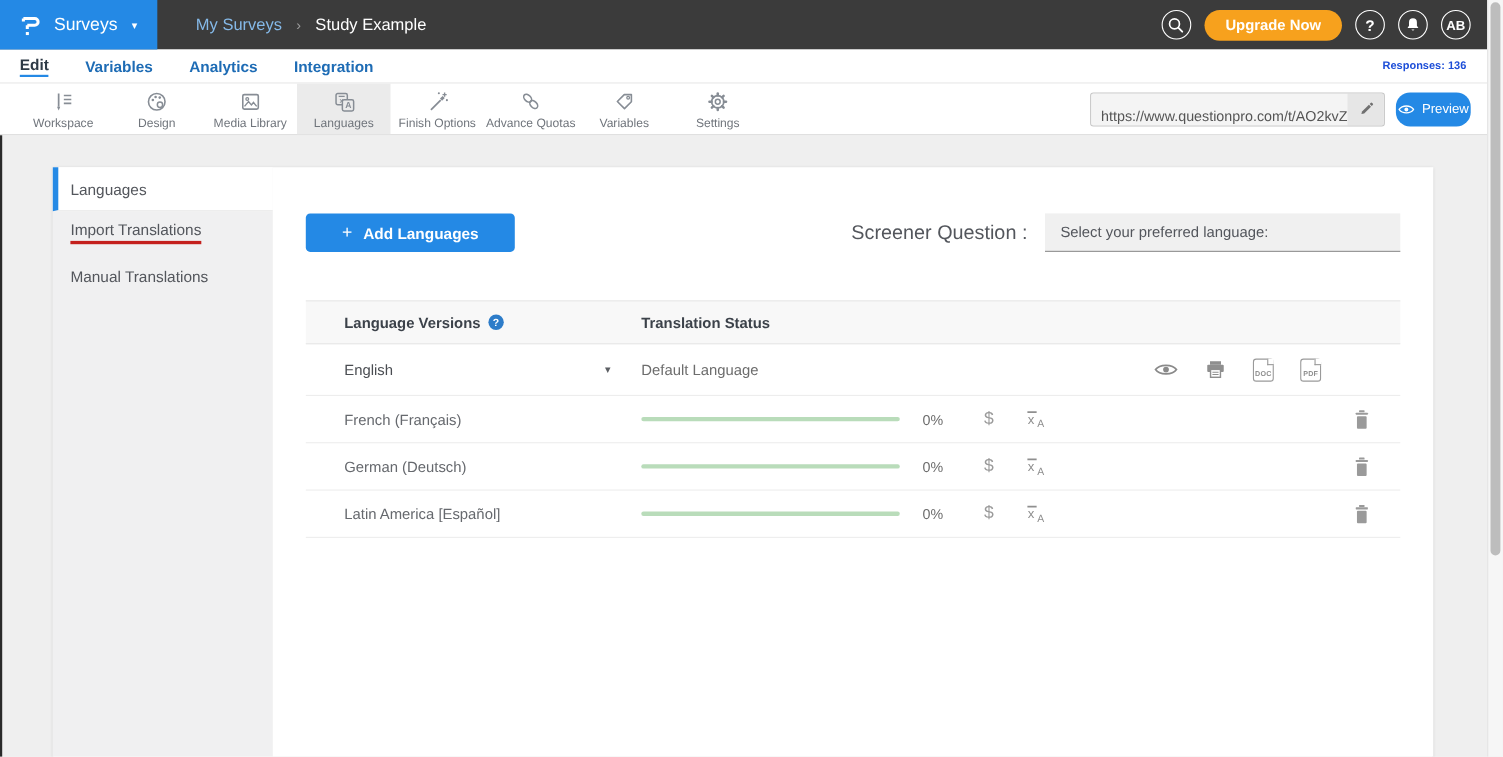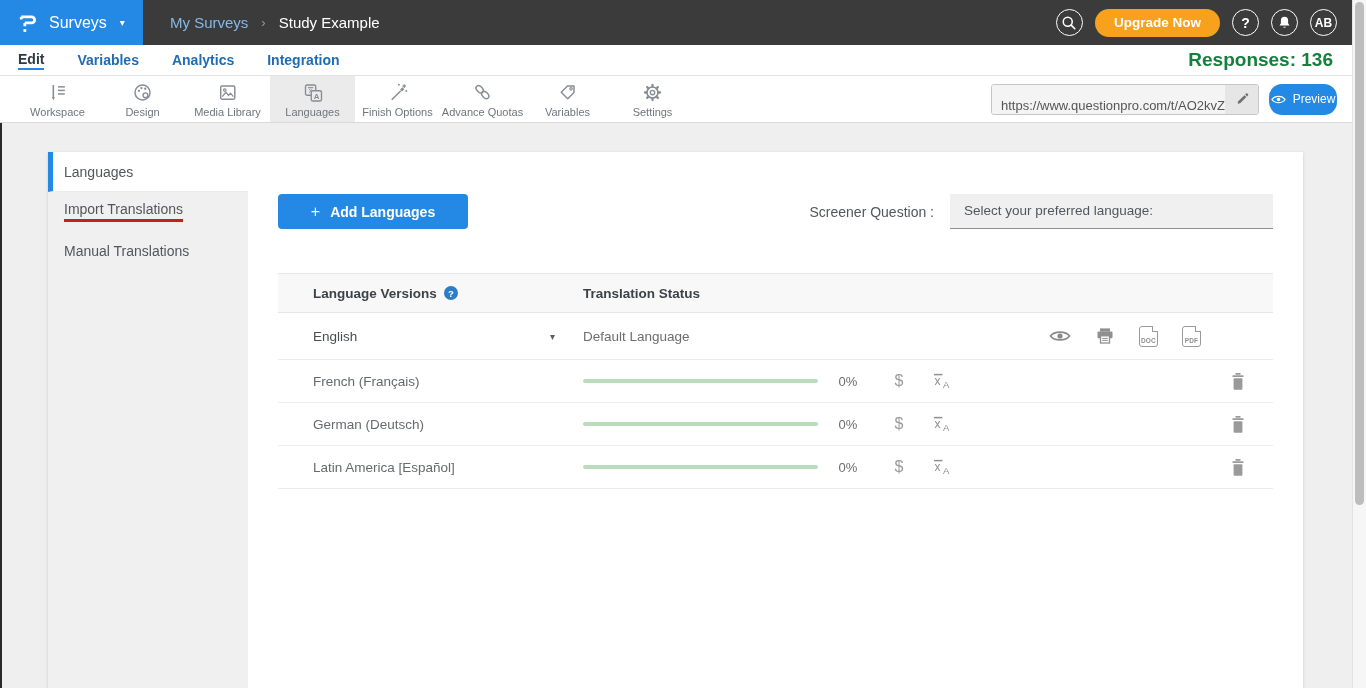--- a/index.html
+++ b/index.html
@@ -9,37 +9,37 @@
     font-family:"Liberation Sans", sans-serif;
   }
   .app { position:absolute; left:0; top:0; right:14px; height:688px; }
 
   
   .topbar { height:45px; background:#3b3b3b; display:flex; align-items:center; }
   .brand { width:143px; height:100%; background:#2489e5; display:flex; align-items:center;
            padding-left:15px; gap:9px; cursor:pointer; border:0; }
   .brand-label { color:#fff; font-size:16px; }
   .brand-caret { color:#fff; font-size:10px; margin-left:4px; }
-  .crumbs { margin-left:27px; display:flex; align-items:center; gap:13px; font-size:15px; }
+  .crumbs { margin-left:35px; display:flex; align-items:center; gap:13px; font-size:15px; }
   .crumb-parent { color:#85b9e8; cursor:pointer; text-decoration:none; }
   .crumb-sep { color:#9b9b9b; font-size:13px; }
   .crumb-current { color:#fff; }
   .top-actions { margin-left:auto; margin-right:15px; display:flex; align-items:center; gap:12px; }
   .circle-btn { width:27px; height:27px; border-radius:50%; border:1.5px solid #fff;
                 background:transparent; display:flex; align-items:center; justify-content:center;
                 color:#fff; font-weight:bold; font-size:12px; cursor:pointer; flex-shrink:0; }
   .upgrade-btn { height:28px; border-radius:15px; background:#f7a11d; color:#fff; font-weight:bold;
                  font-size:13.5px; border:0; padding:0 19px; cursor:pointer; font-family:inherit; }
 
   
   .tabbar { height:31px; background:#fff; display:flex; align-items:center; padding-left:18px;
             border-bottom:1px solid #e3e3e3; }
   .tab { margin-right:33px; font-size:14px; font-weight:bold; color:#1e6cb5; cursor:pointer; }
   .tab.active { color:#2e3a46; border-bottom:2px solid #2489e5; padding-bottom:1px; }
-  .responses { margin-left:auto; margin-right:19px; color:#15803d; font-size:19px; font-weight:bold; }
+  .responses { margin-left:auto; margin-right:19px; color:#1d4ed8; font-size:10px; font-weight:bold; }
 
   
   .toolbar { height:47px; background:#fff; border-bottom:1px solid #d9d9d9; display:flex;
              align-items:stretch; padding-left:15px; }
   .titem { width:85px; display:flex; flex-direction:column; align-items:center; justify-content:center;
            gap:2px; cursor:pointer; }
   .titem.active { background:#ebebeb; }
   .tlabel { font-size:11px; color:#70757c; white-space:nowrap; }
   .toolbar-right { margin-left:auto; display:flex; align-items:center; margin-right:15px; gap:10px; }
   .url-group { display:flex; width:268px; height:31px; border:1px solid #c6c6c6; border-radius:3px;
@@ -63,21 +63,21 @@
                       border-bottom:1px solid #ececec; }
   .red-underline { border-bottom:3px solid #c4201d; padding-bottom:2px; }
 
   .main { flex:1; }
   .actions-row { display:flex; align-items:center; justify-content:space-between; margin:42px 30px 0 30px; }
   .add-btn { width:190px; height:35px; background:#2489e5; color:#fff; border:0; border-radius:4px;
              font-size:14px; font-weight:bold; display:flex; align-items:center; justify-content:center;
              gap:10px; cursor:pointer; font-family:inherit; }
   .add-plus { font-size:16px; font-weight:normal; }
   .screener { display:flex; align-items:center; gap:16px; }
-  .screener-label { font-size:14px; color:#53565c; }
+  .screener-label { font-size:18px; color:#53565c; }
   .screener-select { width:323px; height:35px; background:#f0f0f0; border-bottom:1px solid #8f8f8f;
                      font-size:13.5px; color:#53565c; line-height:34px; padding-left:14px; cursor:pointer; }
 
   .table { margin:44px 30px 8px 30px; }
   .thead { height:40px; background:#f8f8f8; border-top:1px solid #e7e7e7; border-bottom:1px solid #e7e7e7;
            display:flex; align-items:center; font-size:13.5px; font-weight:bold; color:#3c424a; }
   .col-name { width:305px; padding-left:35px; display:flex; align-items:center; flex-shrink:0; }
   .qmark { width:14px; height:14px; border-radius:50%; background:#2d7cc9; color:#fff; font-size:9.5px;
            font-weight:bold; display:inline-flex; align-items:center; justify-content:center;
            margin-left:7px; cursor:pointer; }

